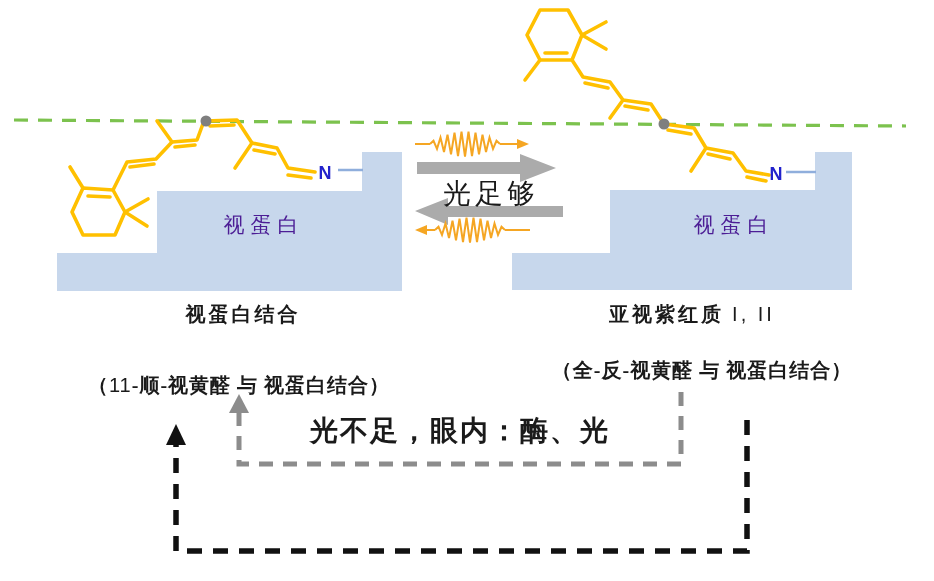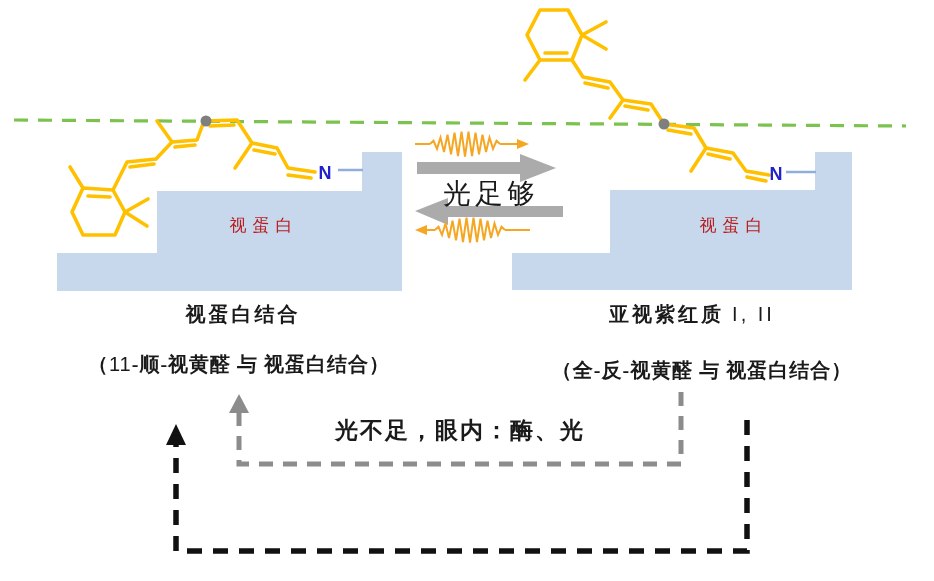--- a/index.html
+++ b/index.html
@@ -2,25 +2,25 @@
 <html><head>
 <meta charset="utf-8">
 <style>
   html,body{margin:0;padding:0;background:#fff;}
   .stage{position:relative;width:934px;height:581px;background:#fff;overflow:hidden;
          font-family:"Liberation Serif",serif;color:#1a1a1a;}
   .stage svg{position:absolute;left:0;top:0;}
   .lbl{position:absolute;white-space:nowrap;line-height:1.1;}
   .center{transform:translate(-50%,-50%);}
   .title{font-size:29px;letter-spacing:3px;font-weight:400;}
-  .protein{font-size:17px;color:#b91c1c;letter-spacing:6px;}
+  .protein{font-size:21px;color:#4c1d95;letter-spacing:6px;}
   .reaction{font-size:28px;letter-spacing:4px;}
   .cname{font-size:20px;font-weight:600;letter-spacing:3px;}
   .binding{font-size:20px;font-weight:600;letter-spacing:1px;}
-  .pathlabel{font-size:23px;font-weight:700;letter-spacing:2px;}
+  .pathlabel{font-size:28px;font-weight:700;letter-spacing:2px;}
   .latin-bold{font-family:"Liberation Sans",sans-serif;font-weight:400;}
   .ntext{font-family:"Liberation Sans",sans-serif;font-weight:700;font-size:18px;}
 </style>
 </head>
 <body>
 
 <div class="stage">
 
   <svg width="934" height="581" viewBox="0 0 934 581">
 
@@ -104,21 +104,21 @@
 
   <div class="lbl reaction center" style="left:491px;top:194px;">光足够</div>
 
   <div class="lbl cname center" style="left:243px;top:314px;">视蛋白结合</div>
 
   <div class="lbl cname center" style="left:692px;top:314px;">
     <span>亚视紫红质</span>
     <span class="latin-bold">I, II</span>
   </div>
 
-  <div class="lbl binding center" style="left:239px;top:364px;">
+  <div class="lbl binding center" style="left:239px;top:385px;">
     <span>（</span><span class="latin-bold">11</span><span>-顺-视黄醛 与 视蛋白结合）</span>
   </div>
 
   <div class="lbl binding center" style="left:702px;top:370px;">（全-反-视黄醛 与 视蛋白结合）</div>
 
   <div class="lbl pathlabel center" style="left:460px;top:431px;">光不足，眼内：酶、光</div>
 
 
 </div>
 

